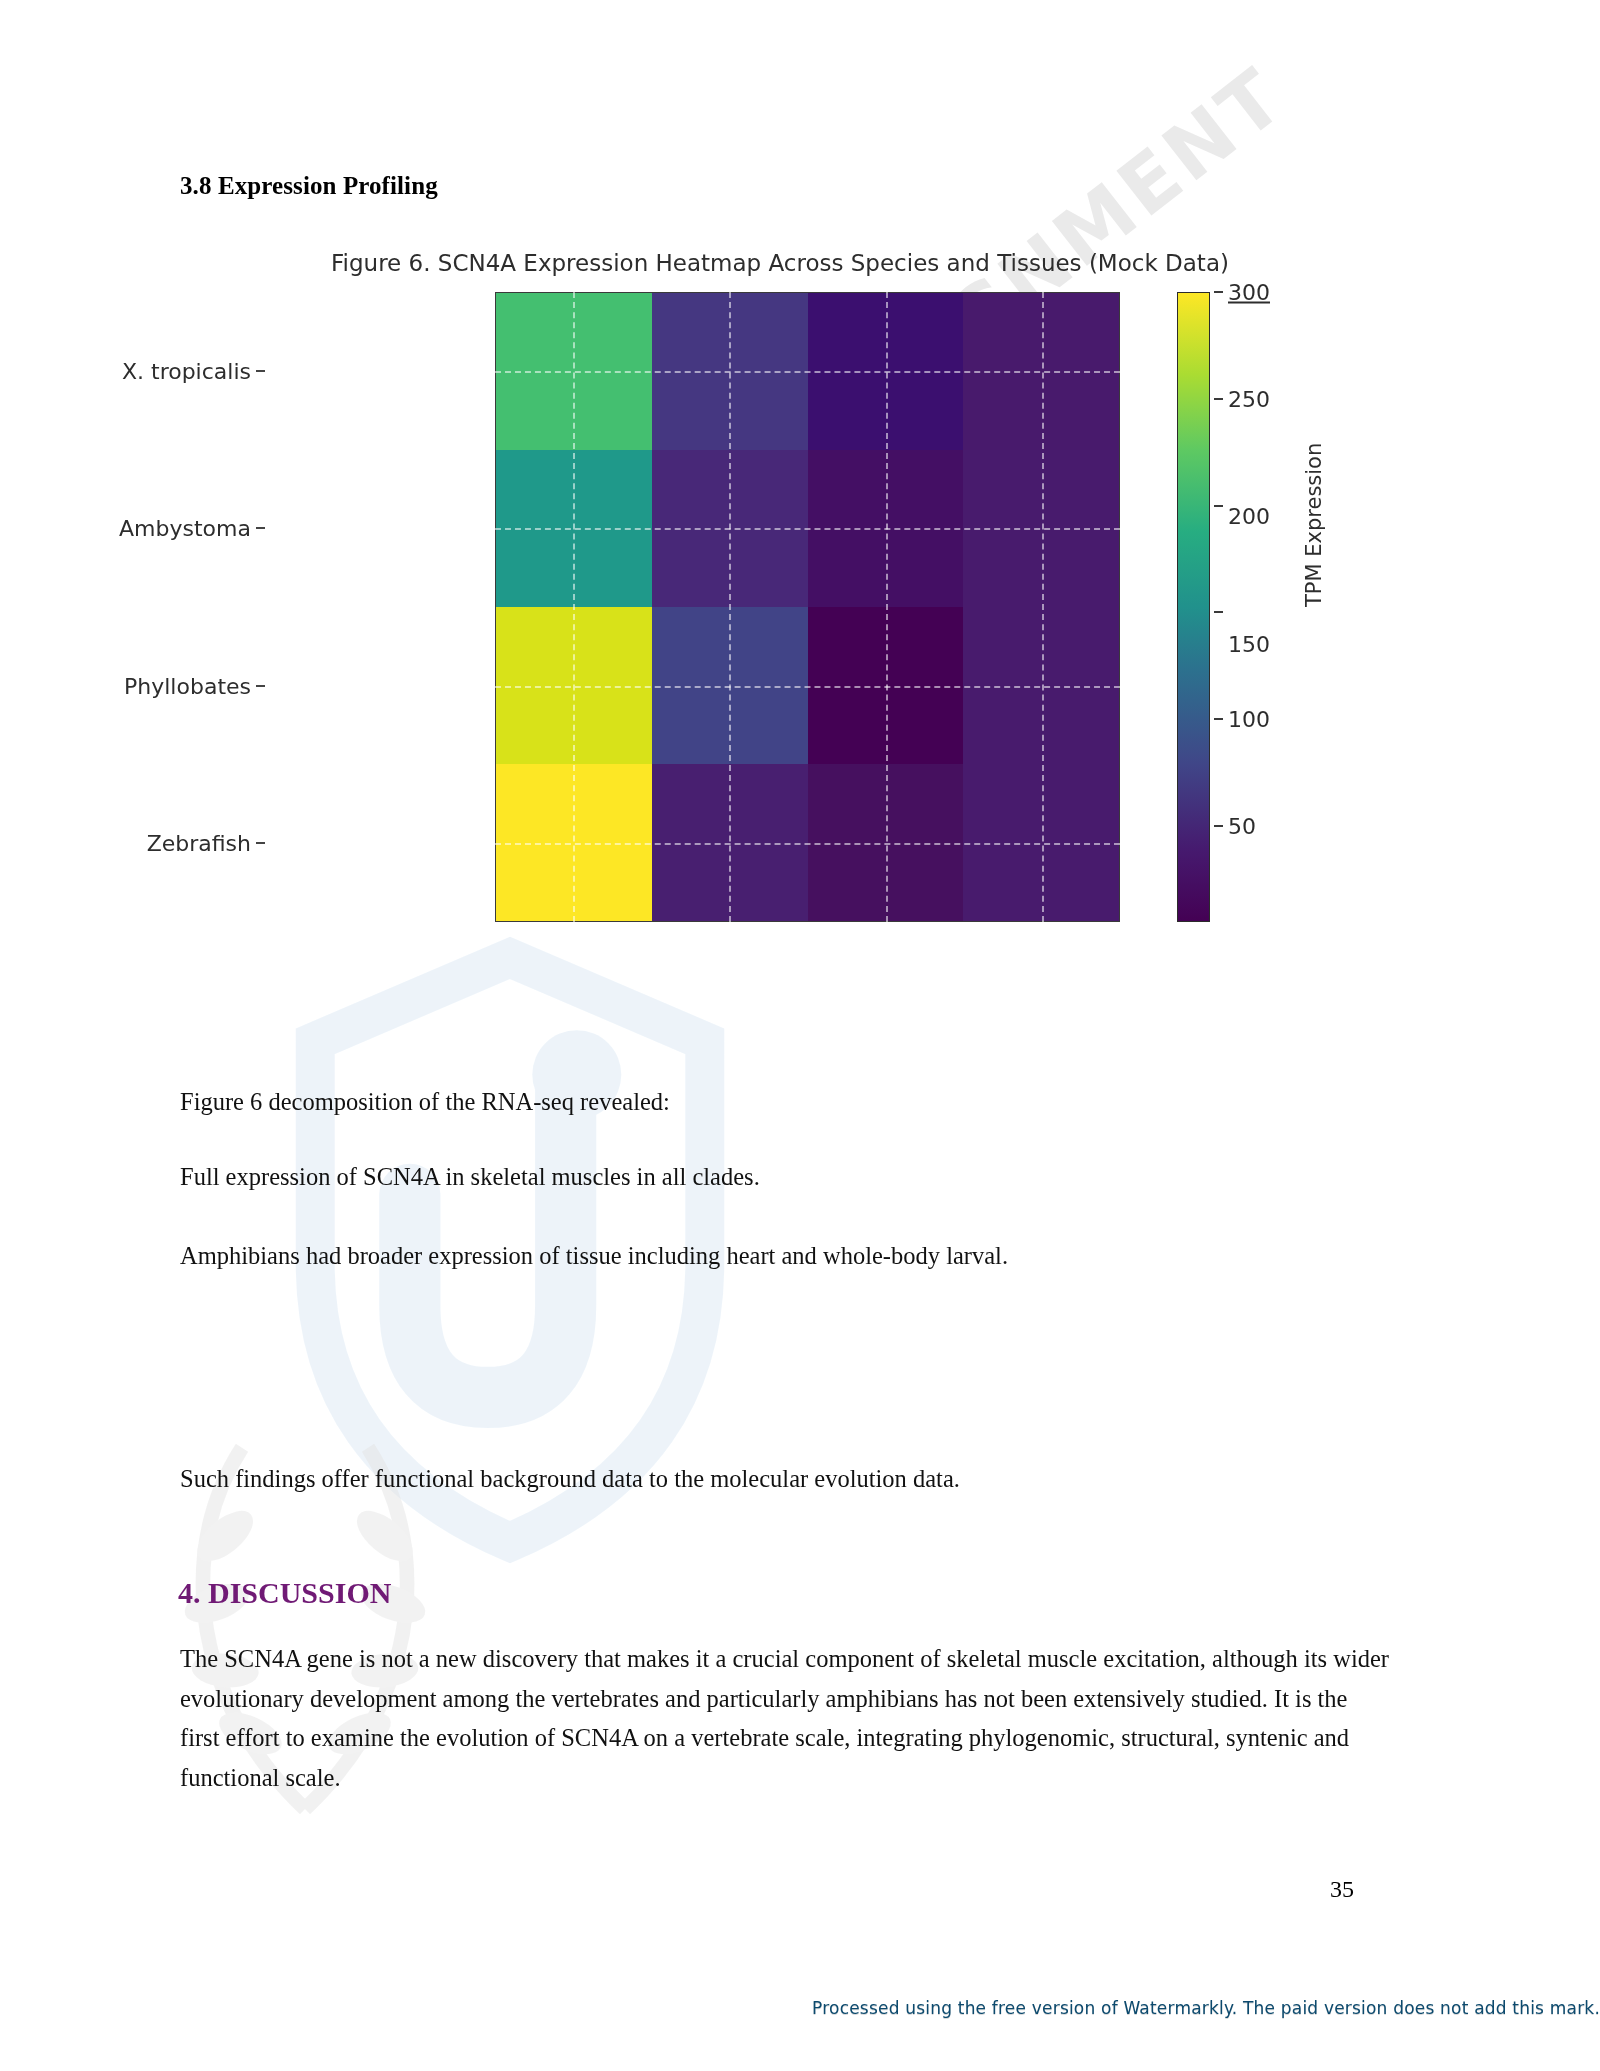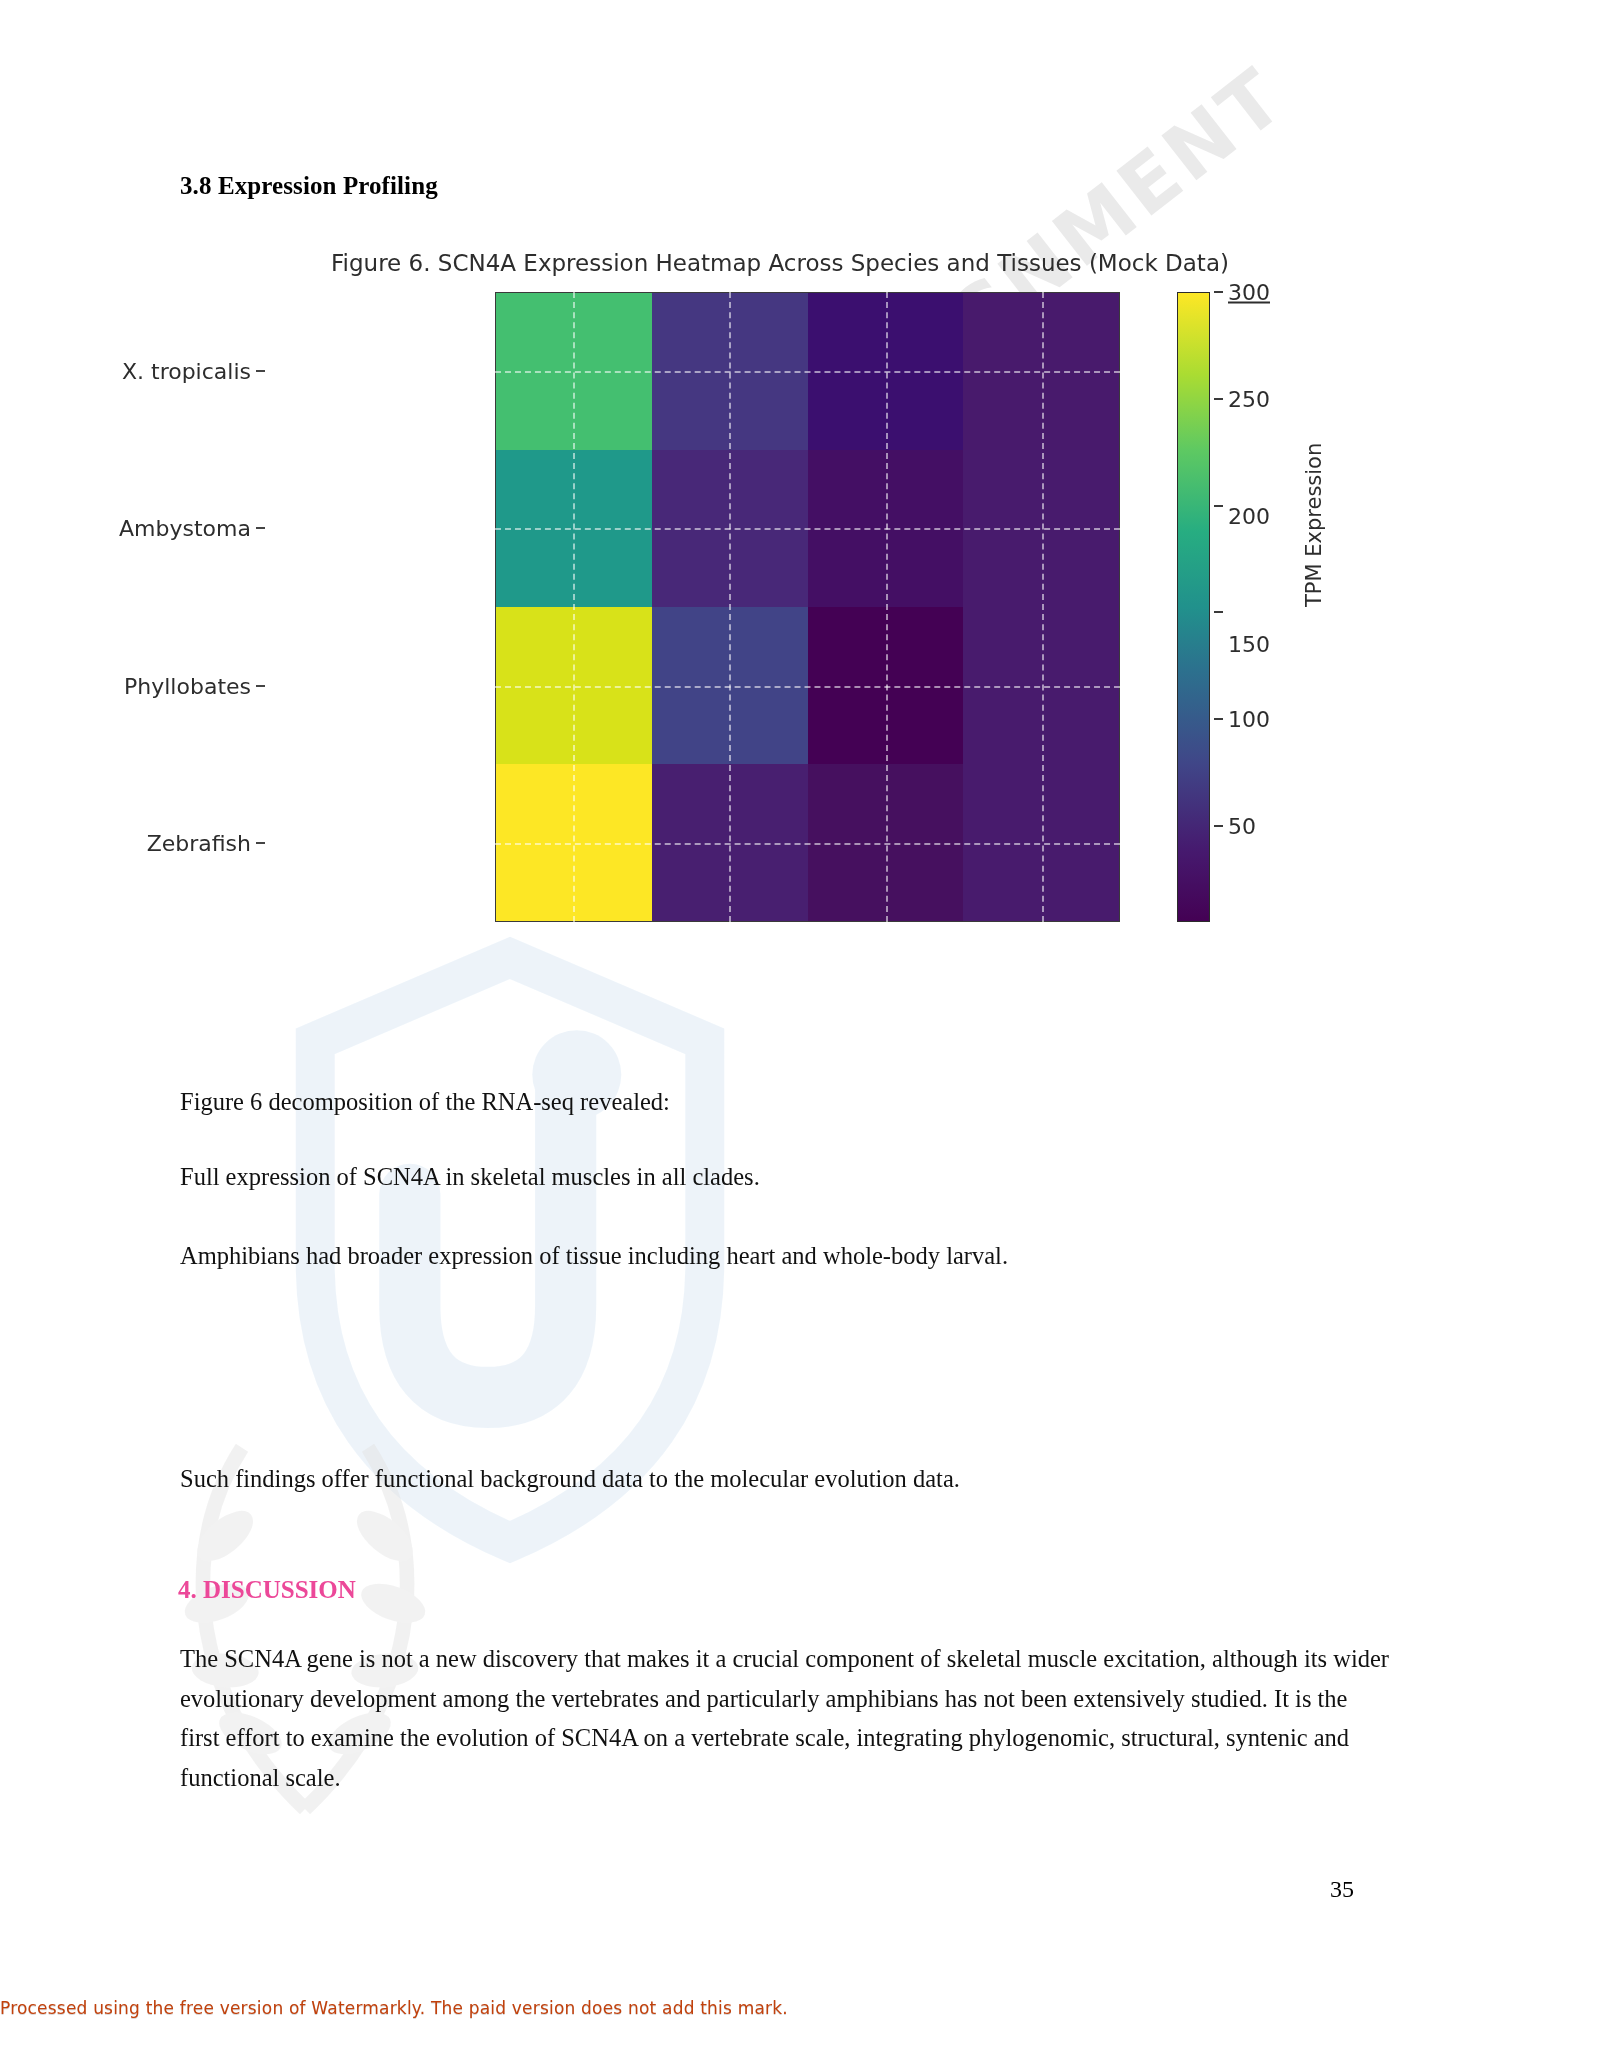--- a/index.html
+++ b/index.html
@@ -58,24 +58,24 @@
     height: 420px;
     opacity: 0.45;
   }
 
   
   .footer-wm {
     position: absolute;
     left: 0;
     right: 0;
     top: 1998px;
-    text-align: left;
+    text-align: right;
     font-family: "DejaVu Sans", sans-serif;
     font-size: 17px;
-    color: #c2410c;
+    color: #0c4a6e;
     text-shadow: 0 1px 0 #d8d8d8;
     z-index: 3;
     letter-spacing: 0.2px;
   }
 
   
   .content {
     position: absolute;
     inset: 0;
     z-index: 2;
@@ -88,23 +88,23 @@
     font-size: 25px;
     font-weight: bold;
     color: #000;
     letter-spacing: 0.1px;
   }
 
   .heading-section {
     position: absolute;
     left: 178px;
     top: 1576px;
-    font-size: 25px;
+    font-size: 30px;
     font-weight: bold;
-    color: #ec4899;
+    color: #701a75;
     text-align: center;
   }
 
   .para {
     position: absolute;
     left: 180px;
     font-size: 24.5px;
     color: #111;
     line-height: 1.62;
     width: 1210px;

